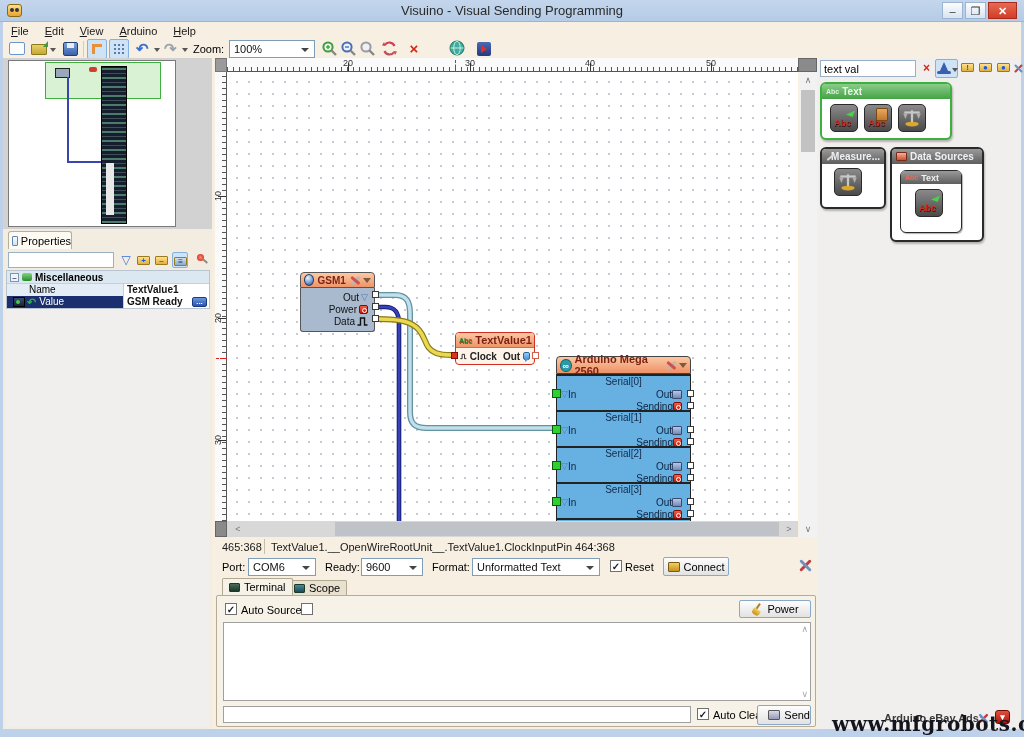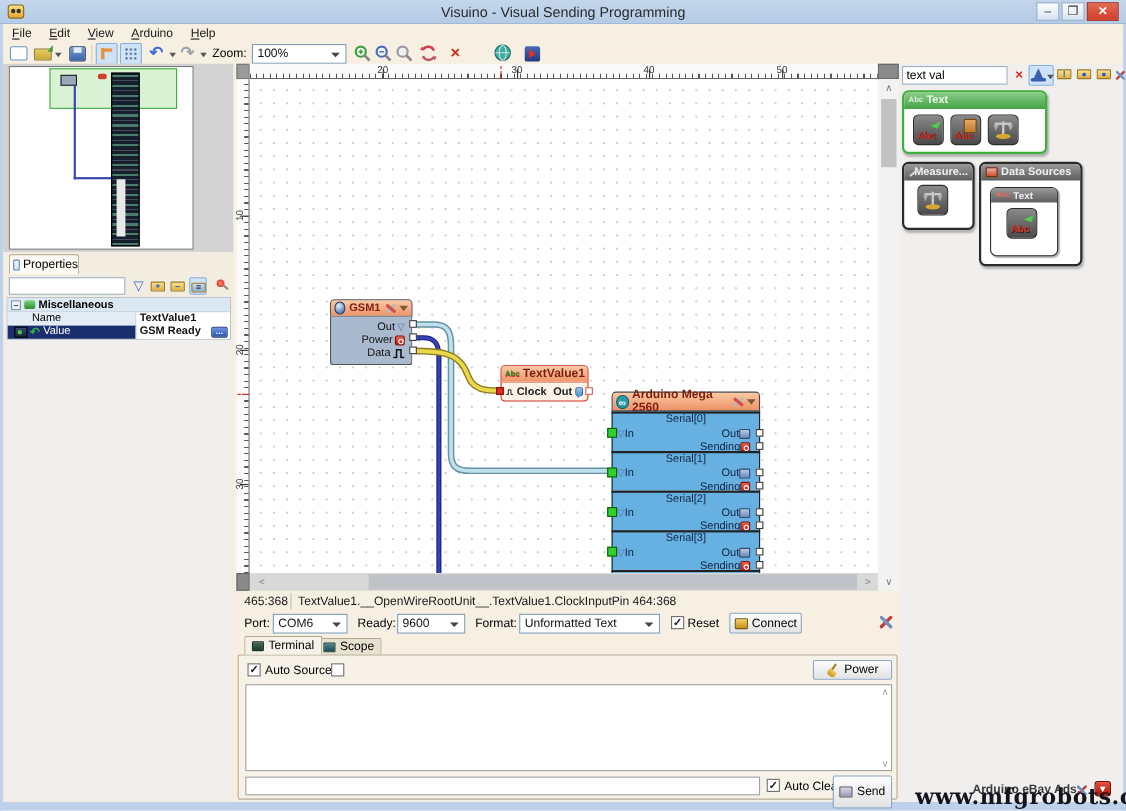--- a/index.html
+++ b/index.html
@@ -553,21 +553,21 @@
       <div class="broom"></div>
       <span>Power</span>
     </div>
     <div class="textarea">
       <span class="ta-arrow" style="top:1px;">∧</span>
       <span class="ta-arrow" style="bottom:1px;">∨</span>
     </div>
     <input class="send-input" value="" style="">
     <div class="checkbox checked" style="left:480px;top:112px;"></div>
     <span style="position:absolute;left:496px;top:113px;font-size:11px;">Auto Clear</span>
-    <div class="push-btn" style="left:540px;top:109px;width:54px;height:30px;">
+    <div class="push-btn" style="left:540px;top:109px;width:54px;height:20px;justify-content:flex-end;">
       <div class="send-ic"></div>
       <span>Send</span>
     </div>
   </div>
 
   <div class="rightpanel">
     <input class="rp-search" value="text val" style="">
     <div class="rp-ic ic-x" style="left:100px;">×</div>
     <div class="wizard-btn">
       <div class="hat"></div>

